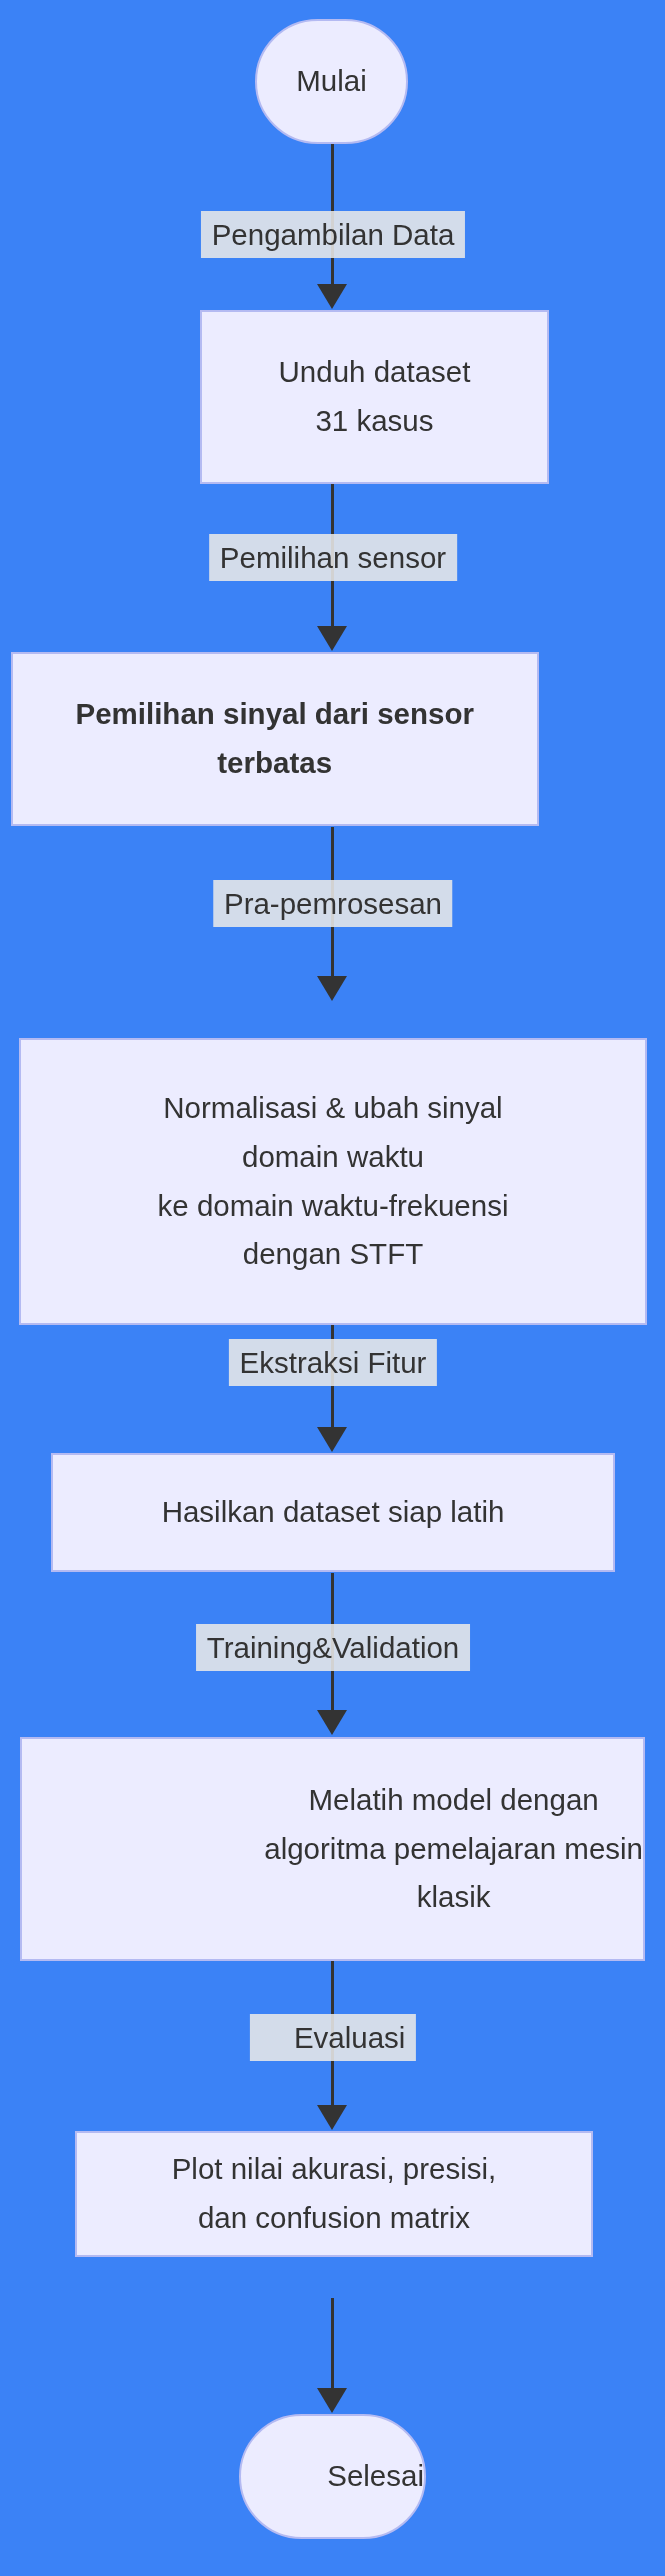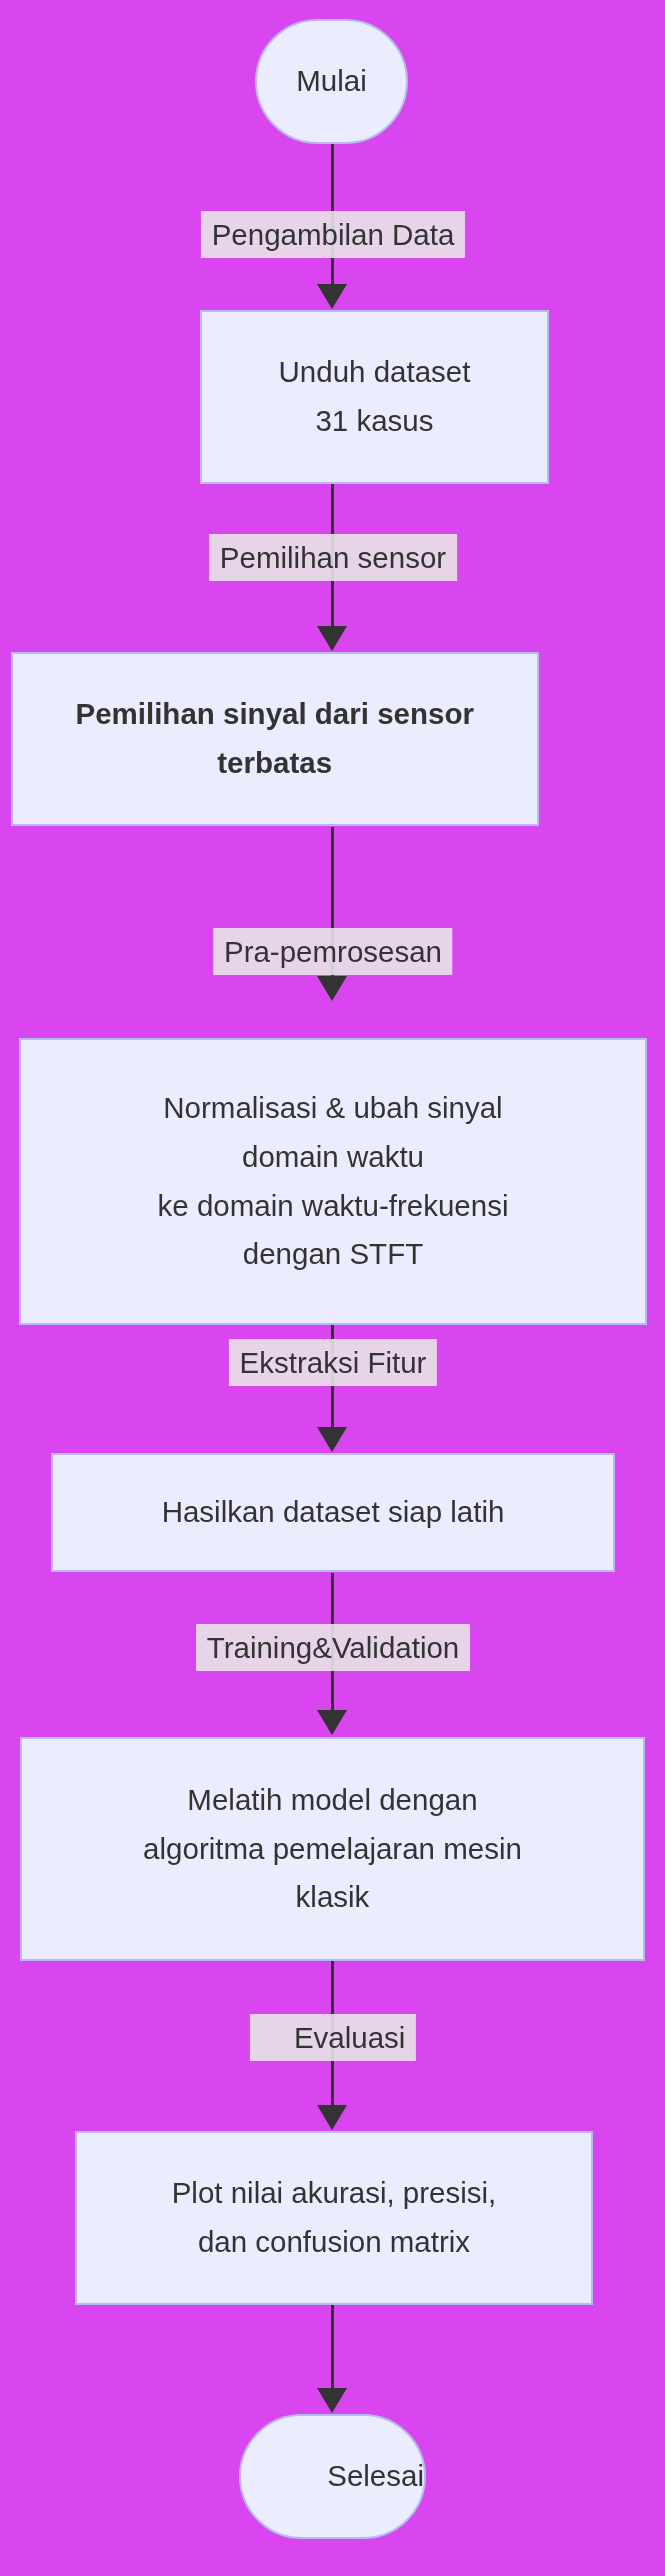--- a/index.html
+++ b/index.html
@@ -4,21 +4,21 @@
 <style>
   html, body {
     margin: 0;
     padding: 0;
     background: #ffffff;
   }
   .diagram {
     position: relative;
     width: 666px;
     height: 2576px;
-    background: #d946ef;
+    background: #3b82f6;
     font-family: "Liberation Sans", "DejaVu Sans", sans-serif;
     color: #333333;
   }
   .node {
     position: absolute;
     box-sizing: border-box;
     background: #ECECFF;
     border: 2px solid #B4BAF2;
     display: flex;
     align-items: center;
@@ -87,52 +87,52 @@
   <div class="arrowhead" style="left:317px; top:626px;"></div>
   <div class="edge-label" style="top:534px;">Pemilihan sensor</div>
 
   <div class="node" style="left:10.7px; top:652px; width:528px; height:174px;font-weight:bold;">
     <span class="node-label">Pemilihan sinyal dari sensor
 terbatas</span>
   </div>
 
   <div class="edge-line" style="left:331px; top:827px; height:158px;"></div>
   <div class="arrowhead" style="left:317px; top:976px;"></div>
-  <div class="edge-label" style="top:880px;margin-top:48px;">Pra-pemrosesan</div>
+  <div class="edge-label" style="top:880px;">Pra-pemrosesan</div>
 
   <div class="node" style="left:19px; top:1002px; width:628px; height:287px;margin-top:36px;">
     <span class="node-label">Normalisasi &amp; ubah sinyal
 domain waktu
 ke domain waktu-frekuensi
 dengan STFT</span>
   </div>
 
   <div class="edge-line" style="left:331px; top:1290px; height:146px;"></div>
   <div class="arrowhead" style="left:317px; top:1427px;"></div>
   <div class="edge-label" style="top:1339px;">Ekstraksi Fitur</div>
 
   <div class="node" style="left:51px; top:1453px; width:564px; height:119px;">
     <span class="node-label">Hasilkan dataset siap latih</span>
   </div>
 
   <div class="edge-line" style="left:331px; top:1573px; height:146px;"></div>
   <div class="arrowhead" style="left:317px; top:1710px;"></div>
   <div class="edge-label" style="top:1624px;">Training&amp;Validation</div>
 
-  <div class="node" style="left:20px; top:1737px; width:625px; height:224px;">
+  <div class="node" style="left:20px; top:1737px; width:625px; height:224px;justify-content:flex-end;">
     <span class="node-label">Melatih model dengan
 algoritma pemelajaran mesin
 klasik</span>
   </div>
 
   <div class="edge-line" style="left:331px; top:1961px; height:153px;"></div>
   <div class="arrowhead" style="left:317px; top:2105px;"></div>
   <div class="edge-label" style="top:2014px;padding-left:44px;">Evaluasi</div>
 
-  <div class="node" style="left:75px; top:2131px; width:518px; height:174px;align-items:center;">
+  <div class="node" style="left:75px; top:2131px; width:518px; height:126px;align-items:center;">
     <span class="node-label">Plot nilai akurasi, presisi,
 dan confusion matrix</span>
   </div>
 
   <div class="edge-line" style="left:331px; top:2298px; height:95px;"></div>
   <div class="arrowhead" style="left:317px; top:2388px;"></div>
 
   <div class="node stadium" style="left:239px; top:2414px; width:187px; height:125px;justify-content:flex-end;">
     <span class="node-label">Selesai</span>
   </div>

